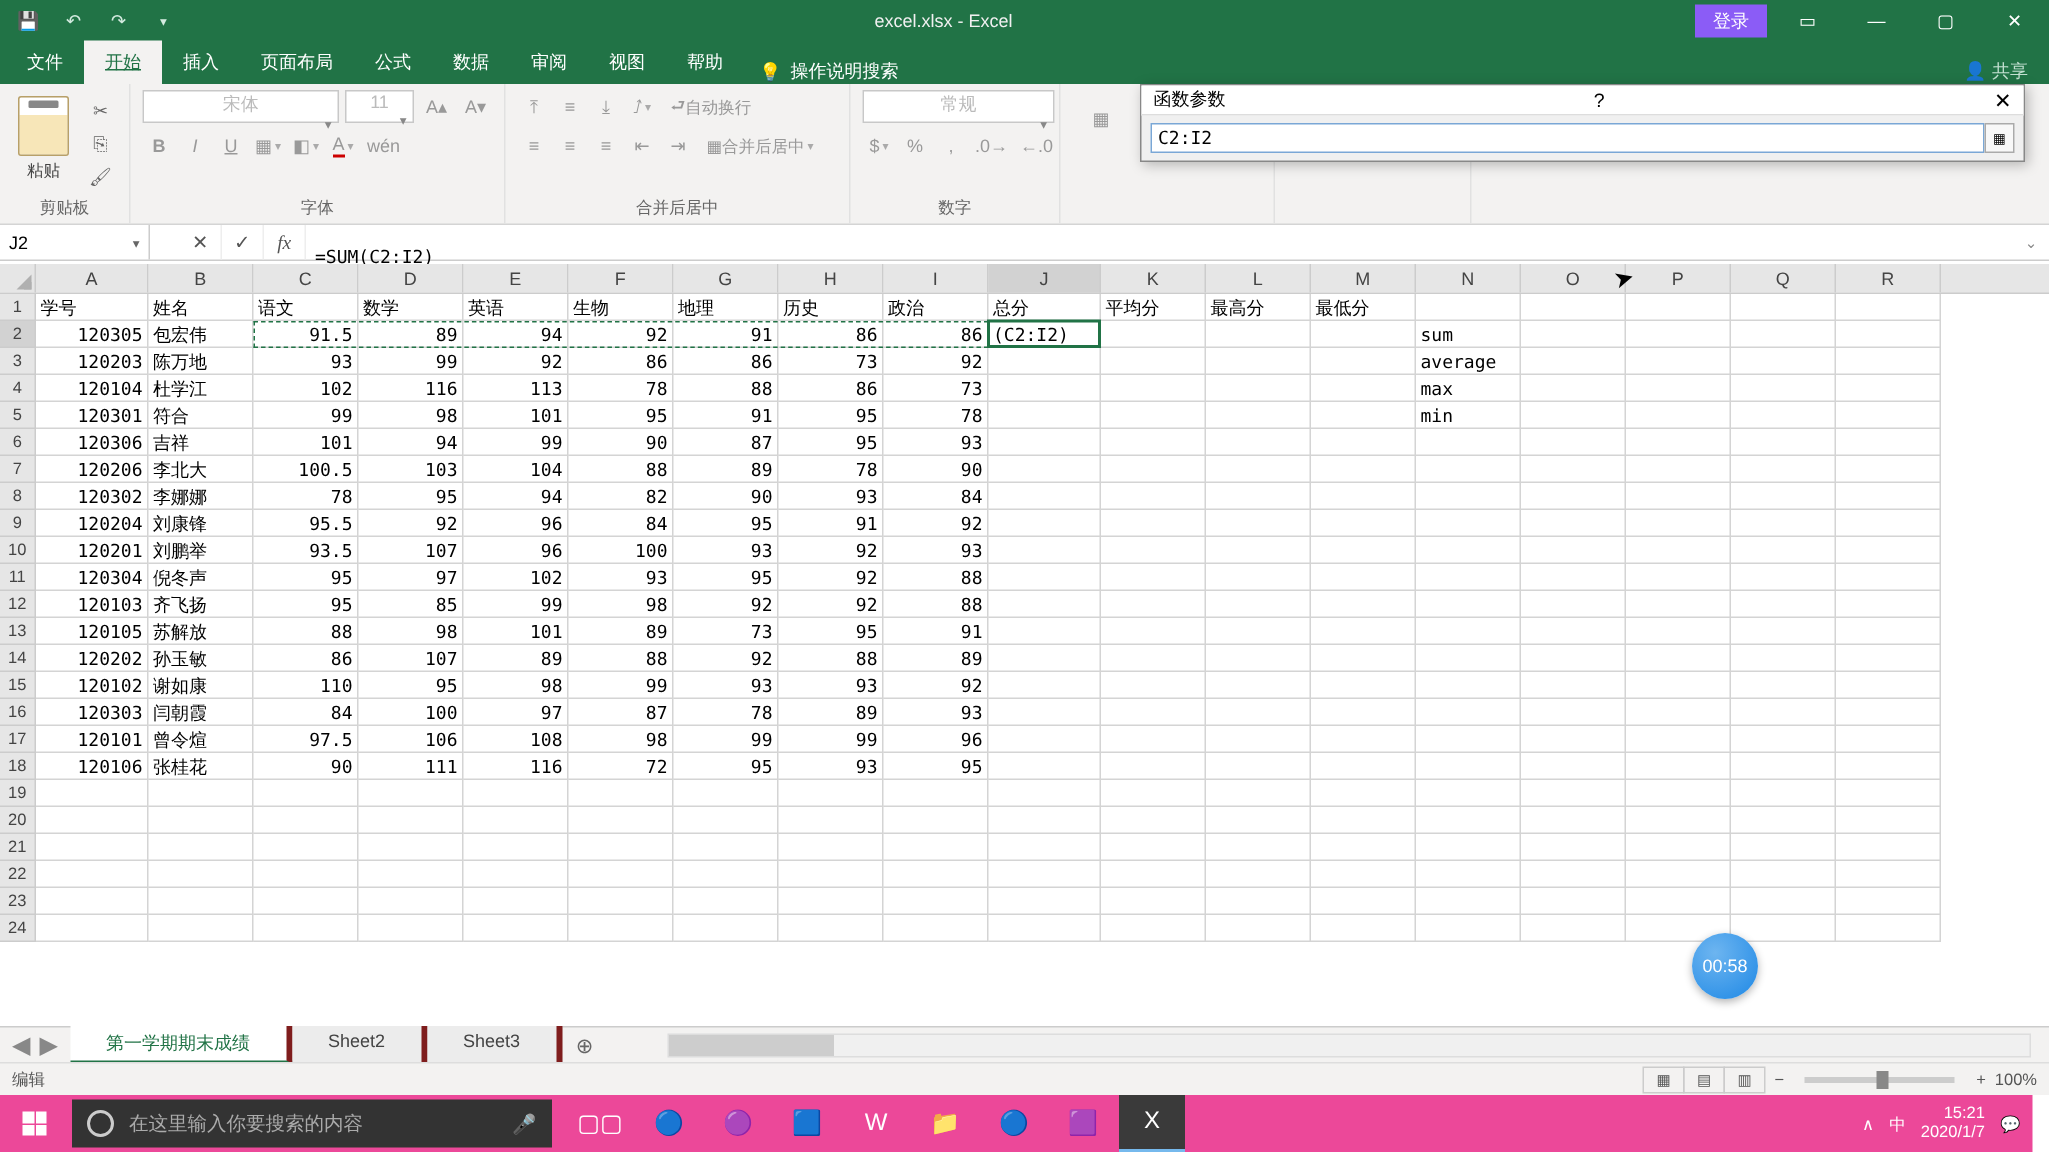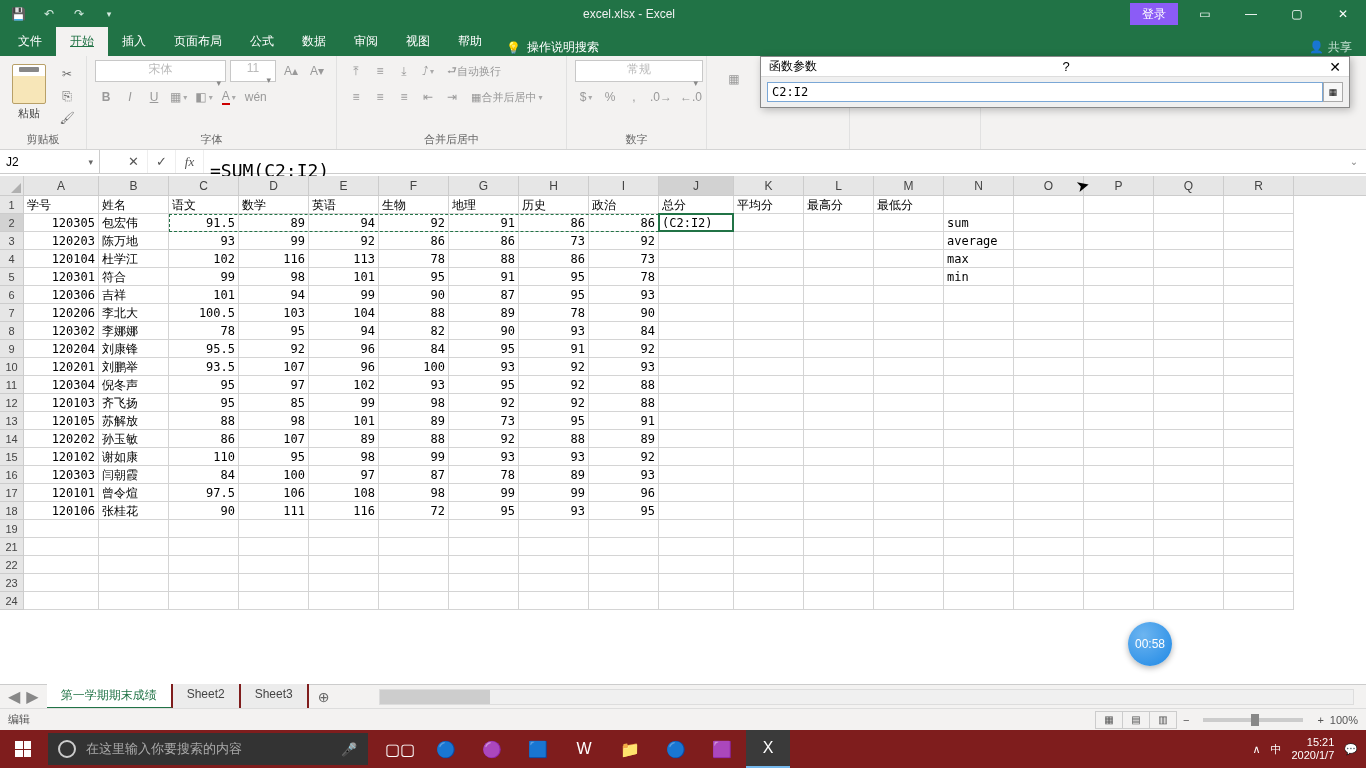--- a/index.html
+++ b/index.html
@@ -48,21 +48,21 @@
 .func-input-row { padding: 5px 6px; display: flex; }
 .func-input { flex: 1; height: 20px; border: 1px solid #7aa7d6; background: #fff; padding: 0 4px; font-size: 12px; font-family: Consolas, monospace; }
 .func-expand { width: 20px; height: 20px; border: 1px solid #aaa; background: #f8f8f8; margin-left: 0; display: flex; align-items: center; justify-content: center; font-size: 9px; }
 
 
 .formula-bar { height: 24px; border-bottom: 1px solid #ccc; display: flex; align-items: stretch; background: #fff; }
 .name-box { width: 100px; border-right: 1px solid #ccc; display: flex; align-items: center; padding: 0 6px; font-size: 12px; }
 .name-box .dd { margin-left: auto; font-size: 9px; color: #666; }
 .fb-btn { width: 28px; display: flex; align-items: center; justify-content: center; color: #555; border-right: 1px solid #eee; font-size: 13px; }
 .fb-btn.fx { font-style: italic; font-family: serif; }
-.formula-input { flex: 1; display: flex; align-items: center; padding: 0 6px; font-size: 18px; font-family: Consolas, monospace; margin-top: 18px; }
+.formula-input { flex: 1; display: flex; align-items: center; padding: 0 6px; font-size: 12px; font-family: Consolas, monospace; margin-top: 18px; }
 .fb-expand { width: 24px; display: flex; align-items: center; justify-content: center; color: #888; font-size: 10px; }
 
 
 .grid-area { position: absolute; top: 176px; left: 0; right: 0; bottom: 90px; overflow: hidden; }
 .col-headers { display: flex; height: 20px; background: #e6e6e6; border-bottom: 1px solid #ccc; }
 .corner { width: 24px; border-right: 1px solid #ccc; background: #e6e6e6; position: relative; }
 .corner::after { content: ""; position: absolute; right: 2px; bottom: 2px; border: 5px solid transparent; border-bottom-color: #b0b0b0; border-right-color: #b0b0b0; }
 .col-h { border-right: 1px solid #ccc; text-align: center; font-size: 12px; line-height: 20px; color: #444; background: #e6e6e6; }
 .col-h.sel { background: #d2d2d2; }
 .grid-body { position: relative; }
@@ -79,36 +79,36 @@
 
 .timer-badge { position: absolute; right: 194px; bottom: 102px; width: 44px; height: 44px; border-radius: 50%; background: radial-gradient(circle at 35% 30%, #6db5f0, #1e88e5); color: #fff; font-size: 12px; display: flex; align-items: center; justify-content: center; box-shadow: 0 2px 6px rgba(0,0,0,0.3); }
 
 
 .cursor-arrow { position: absolute; left: 1076px; top: 176px; font-size: 16px; color: #000; transform: rotate(-15deg); pointer-events: none; }
 
 
 .sheet-bar { position: absolute; bottom: 60px; left: 0; right: 0; height: 24px; background: #f3f2f1; border-top: 1px solid #ccc; display: flex; align-items: center; }
 .sheet-nav { display: flex; padding: 0 8px; gap: 6px; color: #888; }
 .sheet-tabs { display: flex; }
-.sheet-tab { padding: 3px 14px; font-size: 12px; border-right: 2px solid #7f1d1d; background: #ececec; cursor: pointer; color: #444; }
+.sheet-tab { padding: 3px 24px; font-size: 12px; border-right: 4px solid #7f1d1d; background: #ececec; cursor: pointer; color: #444; }
 .sheet-tab.active { background: #fff; border-bottom: 2px solid #217346; color: #217346; }
 .sheet-add { width: 30px; text-align: center; color: #666; font-size: 14px; }
 .hscroll { flex: 1; margin: 0 12px 0 40px; height: 16px; background: #f0f0f0; border: 1px solid #ddd; position: relative; }
 .hscroll-thumb { position: absolute; left: 0; top: 0; bottom: 0; width: 110px; background: #cdcdcd; }
 
 
 .status-bar { position: absolute; bottom: 38px; left: 0; right: 0; height: 22px; background: #f3f2f1; border-top: 1px solid #ddd; display: flex; align-items: center; font-size: 11px; color: #555; padding: 0 8px; }
 .status-bar .spacer { flex: 1; }
 .view-btns { display: flex; gap: 0; }
 .view-btn { width: 28px; height: 18px; border: 1px solid #ccc; display: flex; align-items: center; justify-content: center; font-size: 10px; margin-left: -1px; }
 .zoom-slider { width: 100px; height: 4px; background: #ccc; margin: 0 8px; position: relative; }
 .zoom-thumb { position: absolute; left: 48px; top: -4px; width: 8px; height: 12px; background: #888; }
 
 
-.taskbar { position: absolute; bottom: 0; left: 0; right: 0; height: 38px; background: #7f1d1d; display: flex; align-items: center; }
+.taskbar { position: absolute; bottom: 0; left: 0; right: 11px; height: 38px; background: #ec4899; display: flex; align-items: center; }
 .start-btn { width: 46px; height: 38px; display: flex; align-items: center; justify-content: center; color: #fff; }
 .win-logo { width: 16px; height: 16px; display: grid; grid-template: 1fr 1fr / 1fr 1fr; gap: 1px; }
 .win-logo span { background: #fff; }
 .search-box { flex: 0 0 320px; height: 32px; background: #333; display: flex; align-items: center; padding: 0 10px; color: #aaa; font-size: 13px; gap: 10px; margin-left: 2px; }
 .cortana { width: 18px; height: 18px; border: 2px solid #ccc; border-radius: 50%; }
 .task-icons { display: flex; align-items: center; gap: 2px; margin-left: 10px; }
 .task-icon { width: 44px; height: 38px; display: flex; align-items: center; justify-content: center; color: #fff; font-size: 16px; }
 .task-icon.active { border-bottom: 2px solid #76b9ed; background: #3a3a3a; }
 .tray { margin-left: auto; display: flex; align-items: center; color: #fff; font-size: 11px; padding: 0 8px; gap: 10px; }
 .tray .clock { text-align: right; line-height: 13px; }
@@ -719,20 +719,41 @@
         <div class="cell cw-K "></div>
         <div class="cell cw-L "></div>
         <div class="cell cw-M "></div>
         <div class="cell cw-N "></div>
         <div class="cell cw-O "></div>
         <div class="cell cw-P "></div>
         <div class="cell cw-Q "></div>
         <div class="cell cw-R "></div>
       </div>
       <div class="row">
+        <div class="row-h">20</div>
+        <div class="cell cw-A "></div>
+        <div class="cell cw-B "></div>
+        <div class="cell cw-C "></div>
+        <div class="cell cw-D "></div>
+        <div class="cell cw-E "></div>
+        <div class="cell cw-F "></div>
+        <div class="cell cw-G "></div>
+        <div class="cell cw-H "></div>
+        <div class="cell cw-I "></div>
+        <div class="cell cw-J "></div>
+        <div class="cell cw-K "></div>
+        <div class="cell cw-L "></div>
+        <div class="cell cw-M "></div>
+        <div class="cell cw-N "></div>
+        <div class="cell cw-O "></div>
+        <div class="cell cw-P "></div>
+        <div class="cell cw-Q "></div>
+        <div class="cell cw-R "></div>
+      </div>
+      <div class="row">
         <div class="row-h">21</div>
         <div class="cell cw-A "></div>
         <div class="cell cw-B "></div>
         <div class="cell cw-C "></div>
         <div class="cell cw-D "></div>
         <div class="cell cw-E "></div>
         <div class="cell cw-F "></div>
         <div class="cell cw-G "></div>
         <div class="cell cw-H "></div>
         <div class="cell cw-I "></div>

